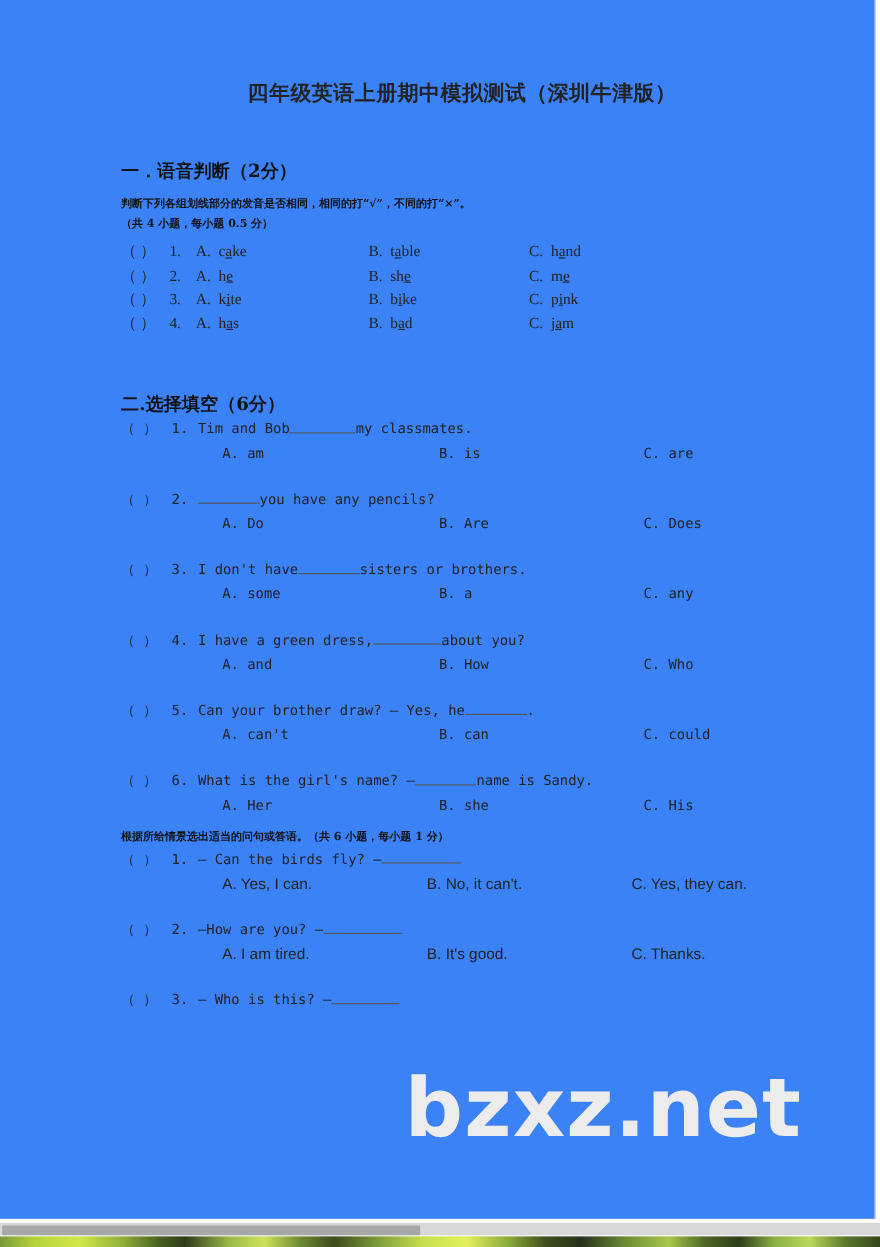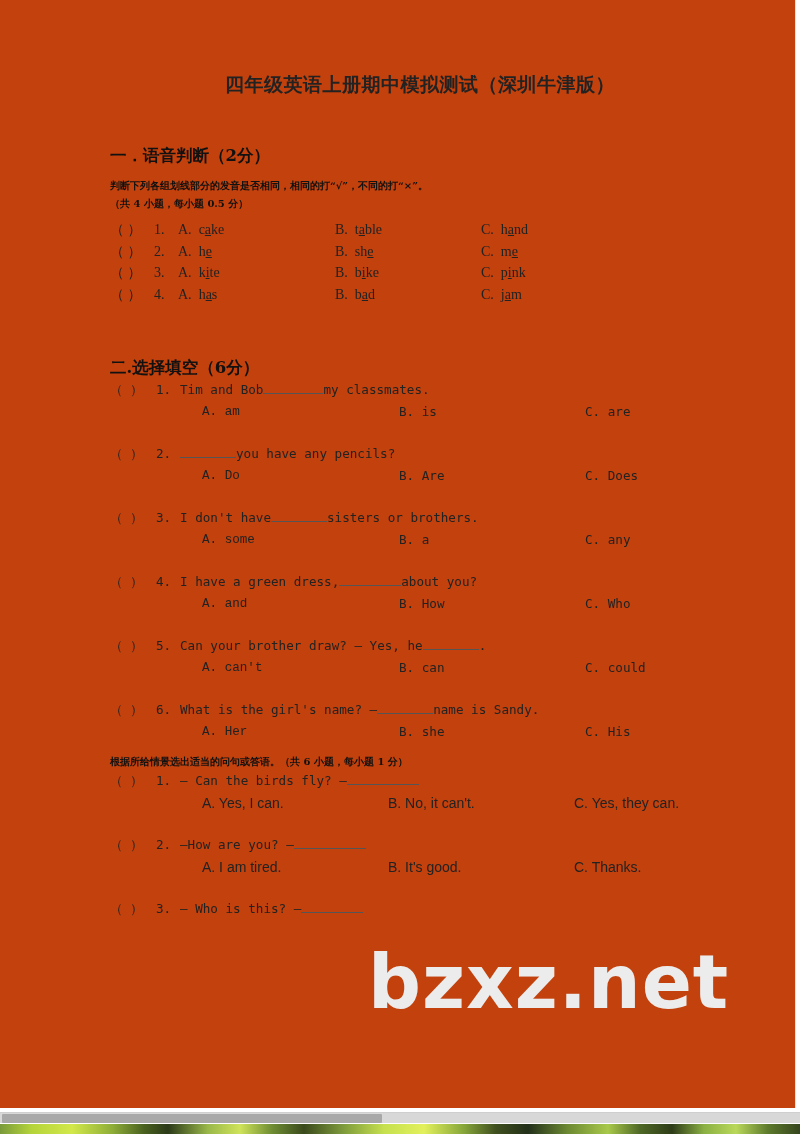--- a/index.html
+++ b/index.html
@@ -16,21 +16,21 @@
     color: #1a1a1a;
   }
 
   
   .page {
     position: absolute;
     left: 0;
     top: 0;
     width: 796px;
     height: 1108px;
-    background: #c2410c;
+    background: #3b82f6;
     border-right: 1px solid #e3e3e3;
     box-sizing: border-box;
     overflow: hidden;
   }
 
   .content {
     position: absolute;
     left: 110px;
     top: 0;
     width: 620px;
@@ -120,42 +120,42 @@
 
   .mc-opts {
     display: flex;
     padding-left: 92px;
     line-height: 22px;
     white-space: nowrap;
   }
   .mc-opts span { display: inline-block; }
 
   
-  .s2 .oa { width: 197px; font-family: Liberation Mono, monospace; }
+  .s2 .oa { width: 197px; }
   .s2 .ob { width: 186px; }
   .s2 .oc { width: 110px; }
 
   
   .s3 .oa { width: 186px; }
   .s3 .ob { width: 186px; }
   .s3 .oc { width: 150px; }
 
   .q-gap { height: 20px; }
 
   
   .serifish {
     font-family: Liberation Sans, sans-serif;
     font-size: 14px;
   }
 
   
   .watermark {
     position: absolute;
     left: 368px;
-    top: 945px;
+    top: 971px;
     font-family: "DejaVu Sans", "Liberation Sans", sans-serif;
     font-weight: bold;
     font-size: 74px;
     letter-spacing: 1px;
     color: #ececec;
     pointer-events: none;
     user-select: none;
     line-height: 1;
   }
 

